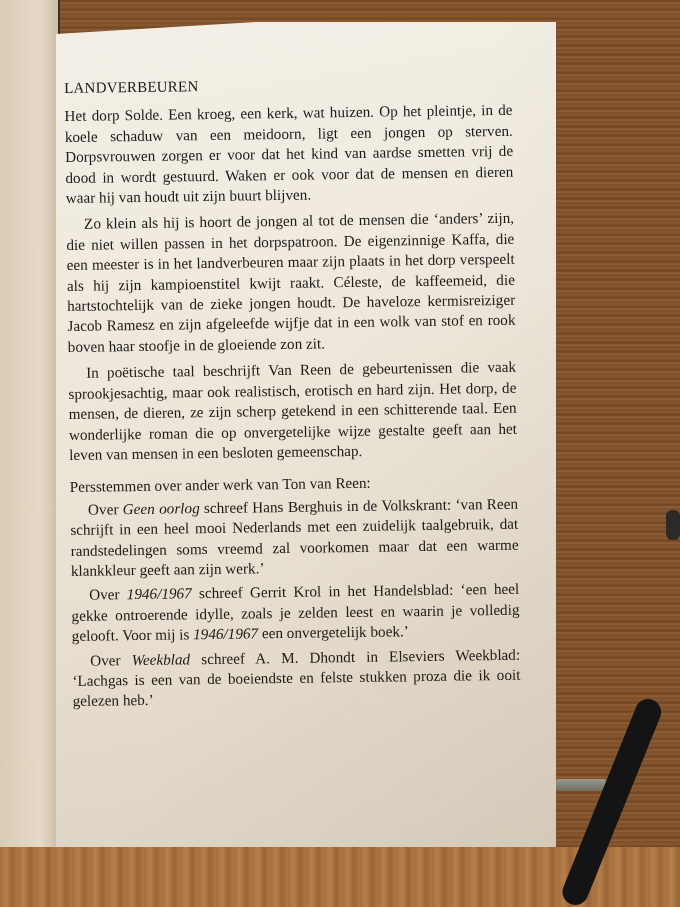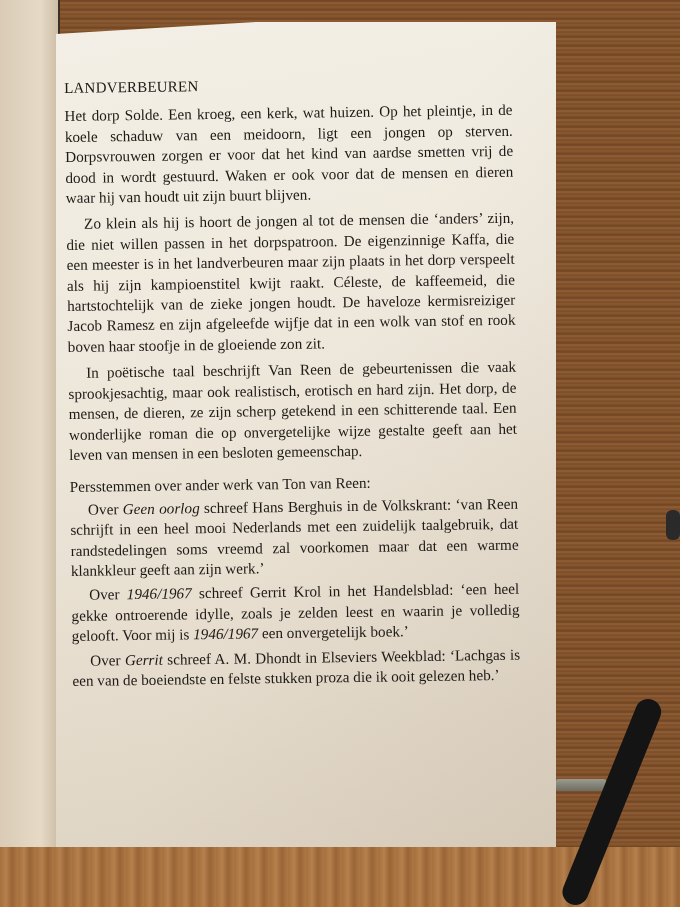--- a/index.html
+++ b/index.html
@@ -66,14 +66,14 @@
 <div class="pen"></div>
 
 <div class="text">
   <div class="heading">LANDVERBEUREN</div>
   <p class="para first">Het dorp Solde. Een kroeg, een kerk, wat huizen. Op het pleintje, in de koele schaduw van een meidoorn, ligt een jongen op sterven. Dorpsvrouwen zorgen er voor dat het kind van aardse smetten vrij de dood in wordt gestuurd. Waken er ook voor dat de mensen en dieren waar hij van houdt uit zijn buurt blijven.</p>
   <p class="para">Zo klein als hij is hoort de jongen al tot de mensen die ‘anders’ zijn, die niet willen passen in het dorpspatroon. De eigenzinnige Kaffa, die een meester is in het landverbeuren maar zijn plaats in het dorp verspeelt als hij zijn kampioenstitel kwijt raakt. Céleste, de kaffeemeid, die hartstochtelijk van de zieke jongen houdt. De haveloze kermisreiziger Jacob Ramesz en zijn afgeleefde wijfje dat in een wolk van stof en rook boven haar stoofje in de gloeiende zon zit.</p>
   <p class="para">In poëtische taal beschrijft Van Reen de gebeurtenissen die vaak sprookjesachtig, maar ook realistisch, erotisch en hard zijn. Het dorp, de mensen, de dieren, ze zijn scherp getekend in een schitterende taal. Een wonderlijke roman die op onvergetelijke wijze gestalte geeft aan het leven van mensen in een besloten gemeenschap.</p>
   <p class="press-title">Persstemmen over ander werk van Ton van Reen:</p>
   <p class="quote"><span>Over </span><i>Geen oorlog</i><span> schreef Hans Berghuis in de Volkskrant: ‘van Reen schrijft in een heel mooi Nederlands met een zuidelijk taalgebruik, dat randstedelingen soms vreemd zal voorkomen maar dat een warme klankkleur geeft aan zijn werk.’</span></p>
   <p class="quote"><span>Over </span><i>1946/1967</i><span> schreef Gerrit Krol in het Handelsblad: ‘een heel gekke ontroerende idylle, zoals je zelden leest en waarin je volledig gelooft. Voor mij is </span><i>1946/1967</i><span> een onvergetelijk boek.’</span></p>
-  <p class="quote"><span>Over </span><i>Gerrit</i><span> schreef A. M. Dhondt in Elseviers Weekblad: ‘Lachgas is een van de boeiendste en felste stukken proza die ik ooit gelezen heb.’</span></p>
+  <p class="quote"><span>Over </span><i>Weekblad</i><span> schreef A. M. Dhondt in Elseviers Weekblad: ‘Lachgas is een van de boeiendste en felste stukken proza die ik ooit gelezen heb.’</span></p>
 </div>
 
 </body></html>

